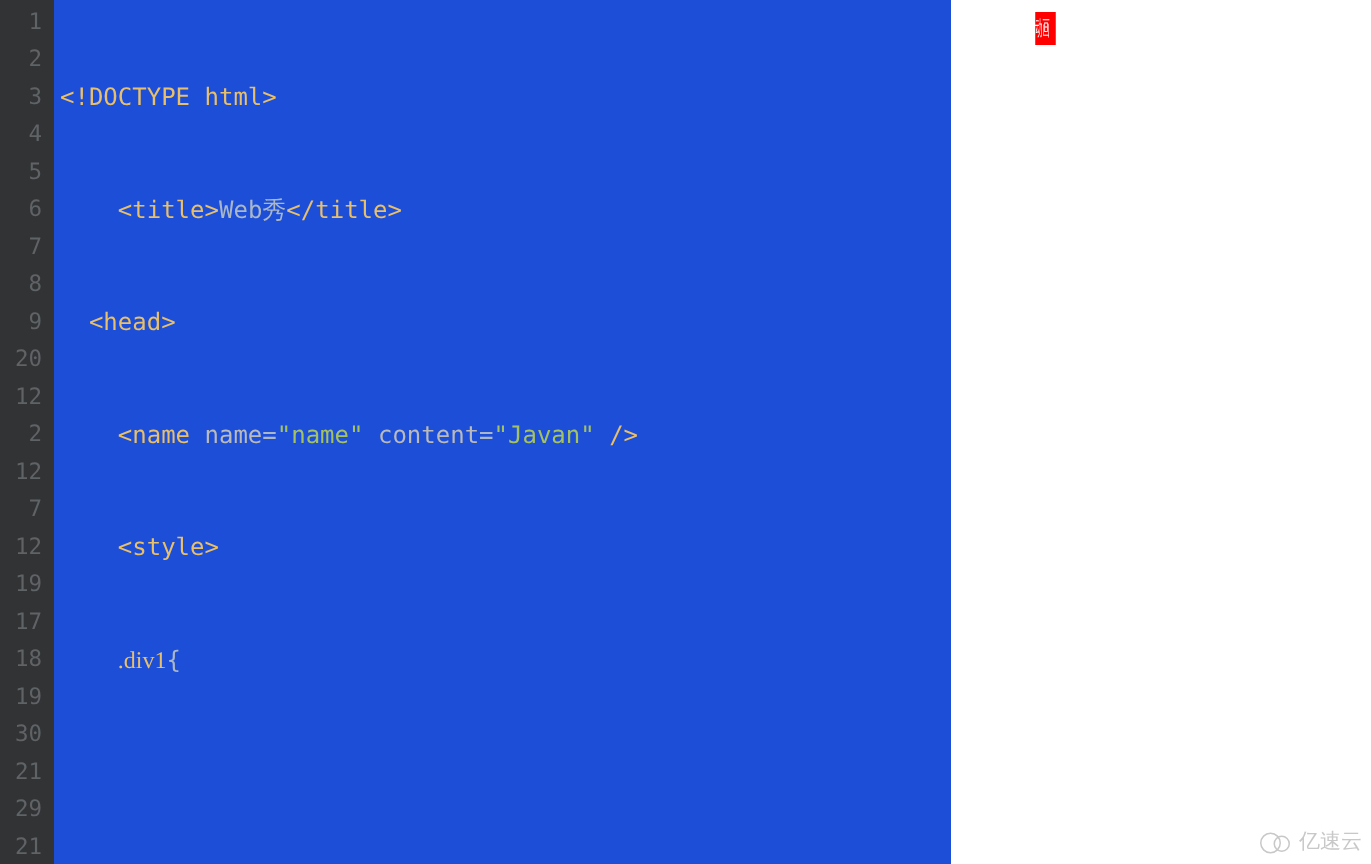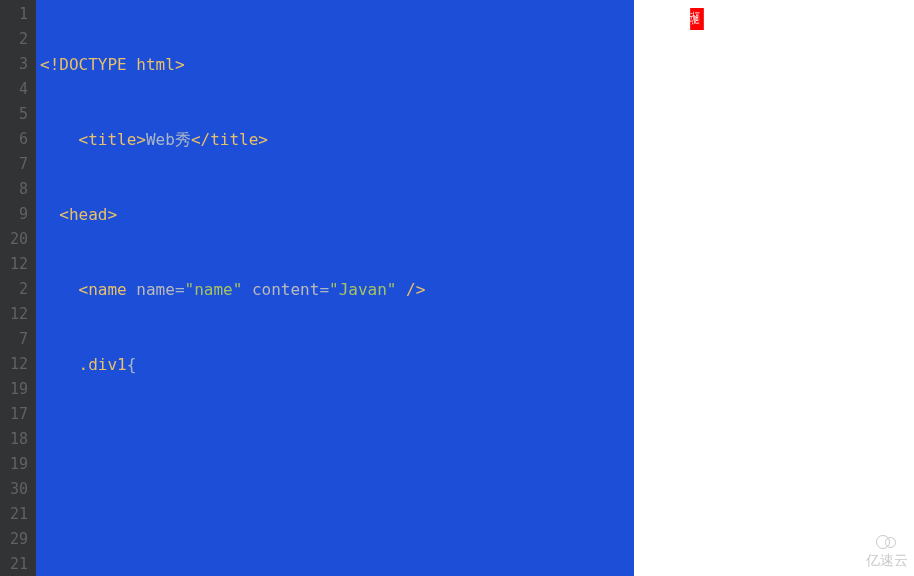--- a/index.html
+++ b/index.html
@@ -44,21 +44,21 @@
       position: relative;
     }
     .code-line {
       height: 25px;
       padding-left: 4px;
     }
     .tag-bracket { color: #e8bf6a; }
     .tag-name { color: #e8bf6a; }
     .attr-name { color: #bababa; }
     .attr-value { color: #a5c261; }
-    .css-selector { color: #e8bf6a; }
+    .css-selector { color: #e8bf6a; font-family: Liberation Serif, serif; }
     .css-punct { color: #a9b7c6; }
     .text-content { color: #a9b7c6; }
     .preview-area {
       position: absolute;
       left: 634px;
       top: 0;
       width: 280px;
       height: 576px;
       background: #ffffff;
     }
@@ -77,21 +77,20 @@
     .watermark {
       position: absolute;
       right: 6px;
       bottom: 6px;
       color: #c8c8c8;
       font-size: 14px;
       display: flex;
       align-items: center;
       gap: 4px;
       font-family: sans-serif;
-      flex-direction: column;
     }
     .watermark-icon {
       width: 22px;
       height: 14px;
       position: relative;
     }
     .watermark-icon::before,
     .watermark-icon::after {
       content: "";
       position: absolute;
@@ -138,20 +137,21 @@
     <div>30</div>
     <div>21</div>
     <div>29</div>
     <div>21</div>
   </div>
   <div class="code-area">
     <div class="code-line"><span class="tag-bracket">&lt;</span><span class="tag-name">!DOCTYPE </span><span class="tag-name">html</span><span class="tag-bracket">&gt;</span></div>
     <div class="code-line">    <span class="tag-bracket">&lt;</span><span class="tag-name">title</span><span class="tag-bracket">&gt;</span><span class="text-content">Web秀</span><span class="tag-bracket">&lt;/</span><span class="tag-name">title</span><span class="tag-bracket">&gt;</span></div>
     <div class="code-line">  <span class="tag-bracket">&lt;</span><span class="tag-name">head</span><span class="tag-bracket">&gt;</span></div>
     <div class="code-line">    <span class="tag-bracket">&lt;</span><span class="tag-name">name</span><span> </span><span class="attr-name">name</span><span class="css-punct">=</span><span class="attr-value">"name"</span><span> </span><span class="attr-name">content</span><span class="css-punct">=</span><span class="attr-value">"Javan"</span><span class="tag-bracket"> /&gt;</span></div>
+    <div class="code-line">    <span class="tag-bracket">&lt;</span><span class="tag-name">style</span><span class="tag-bracket">&gt;</span></div>
     <div class="code-line">    <span class="css-selector">.div1</span><span class="css-punct">{</span></div>
     
     
     
     
     
     
     
     
     

